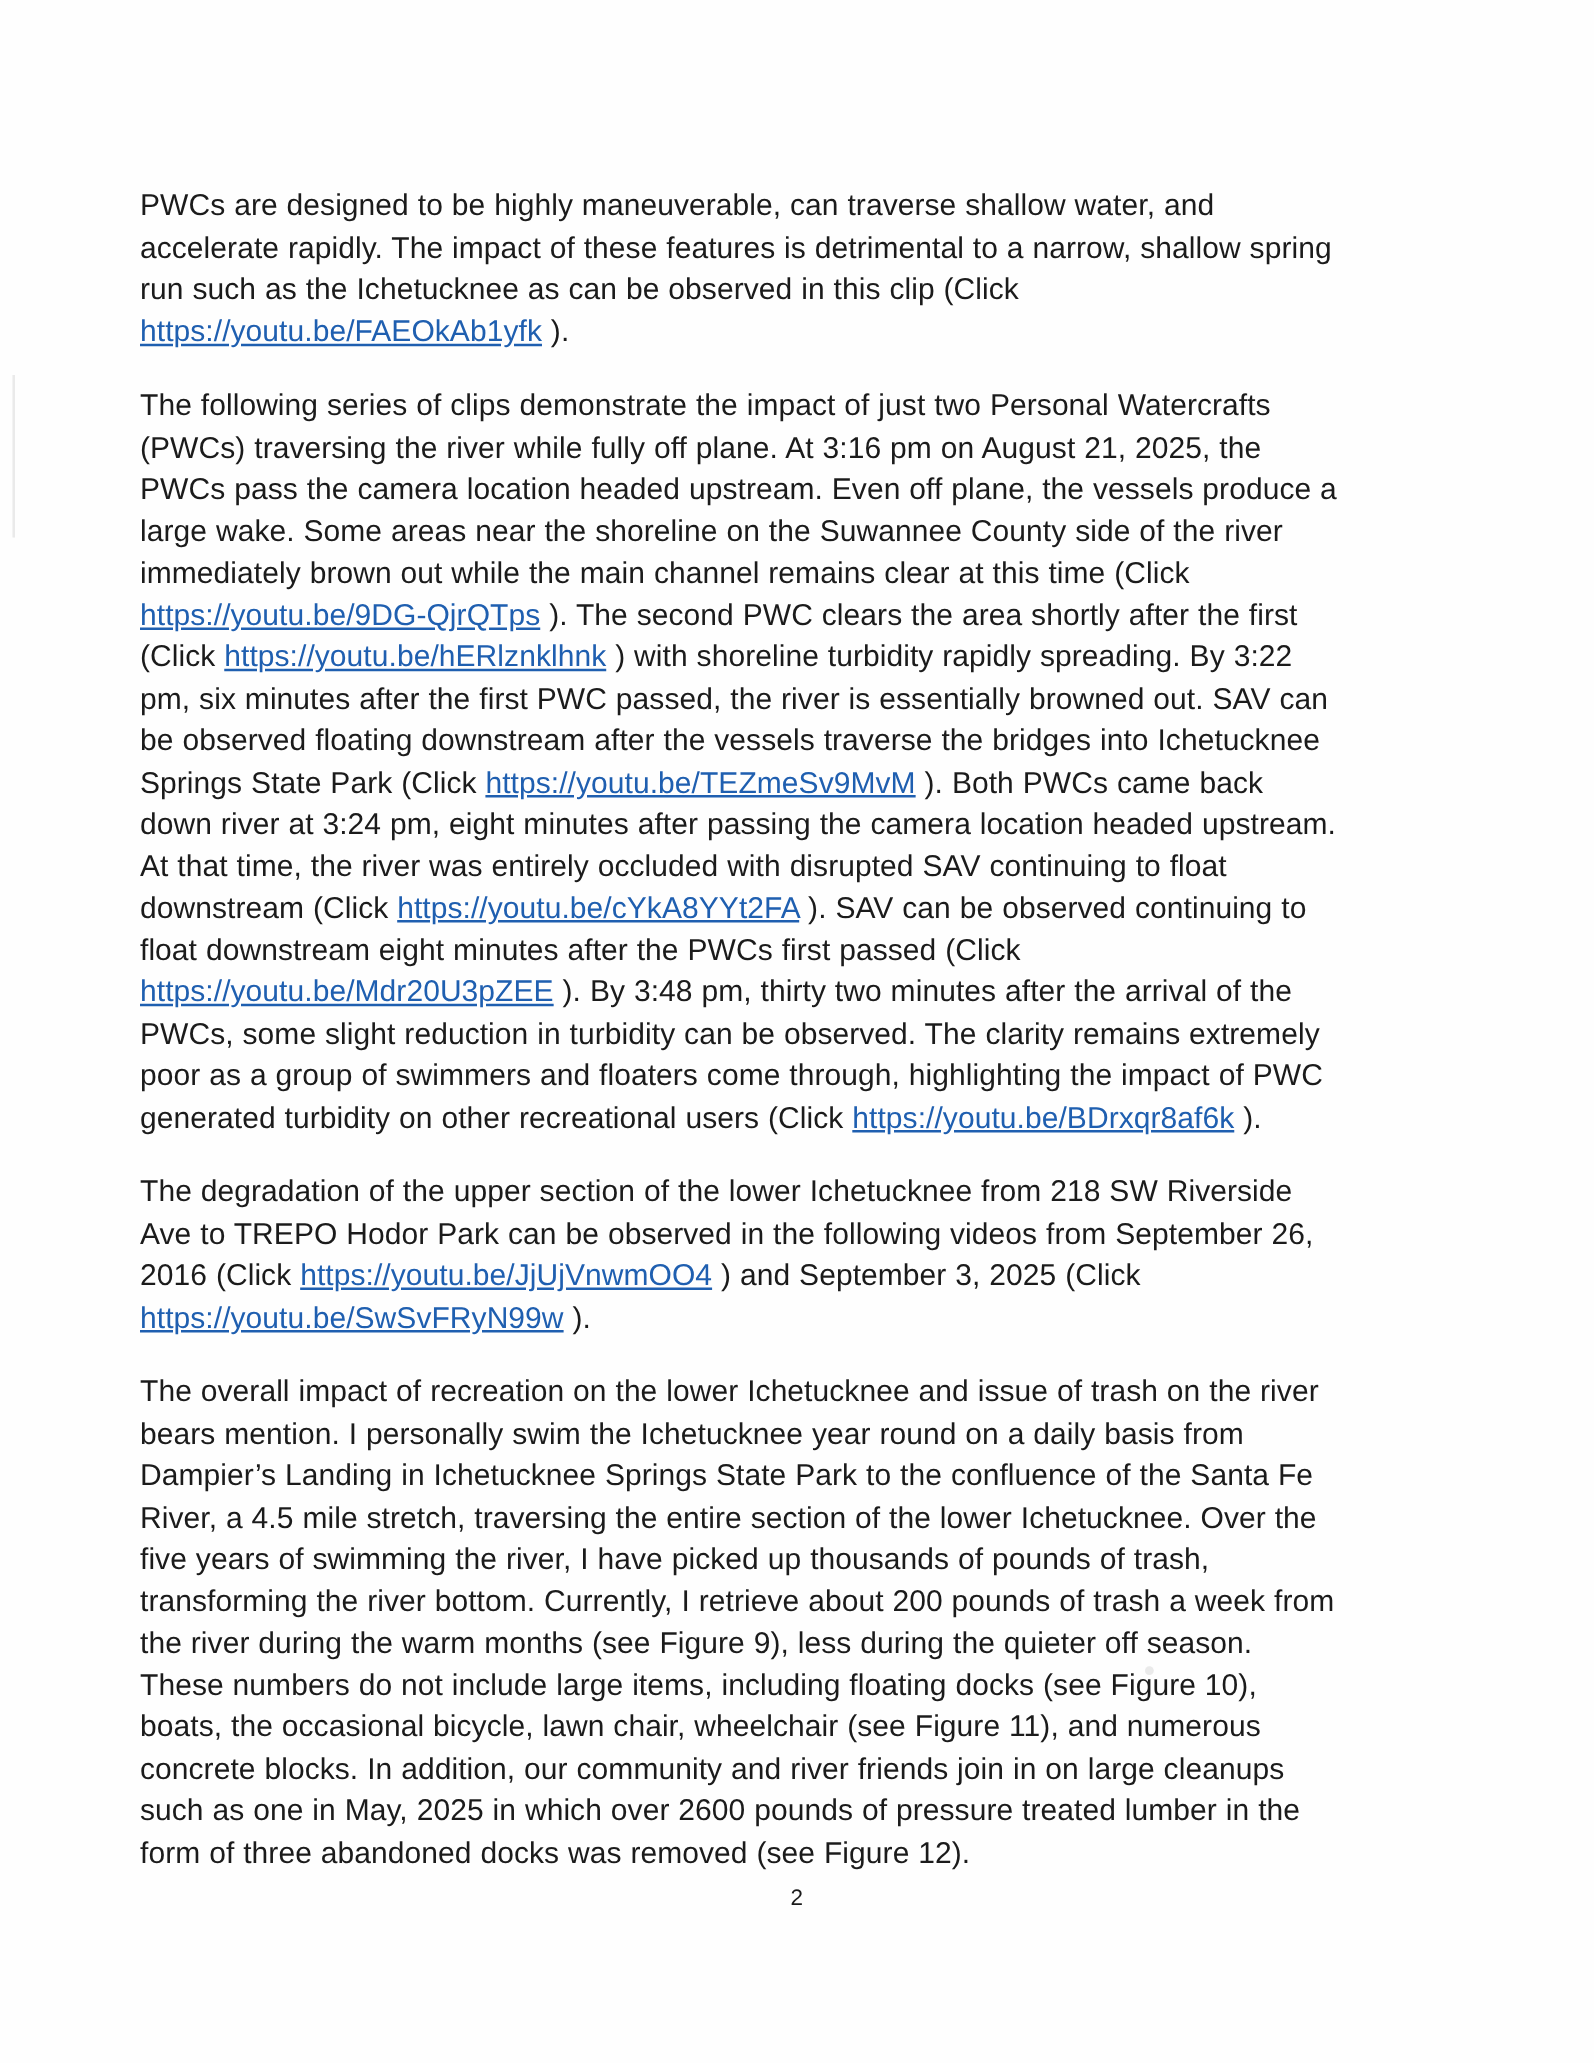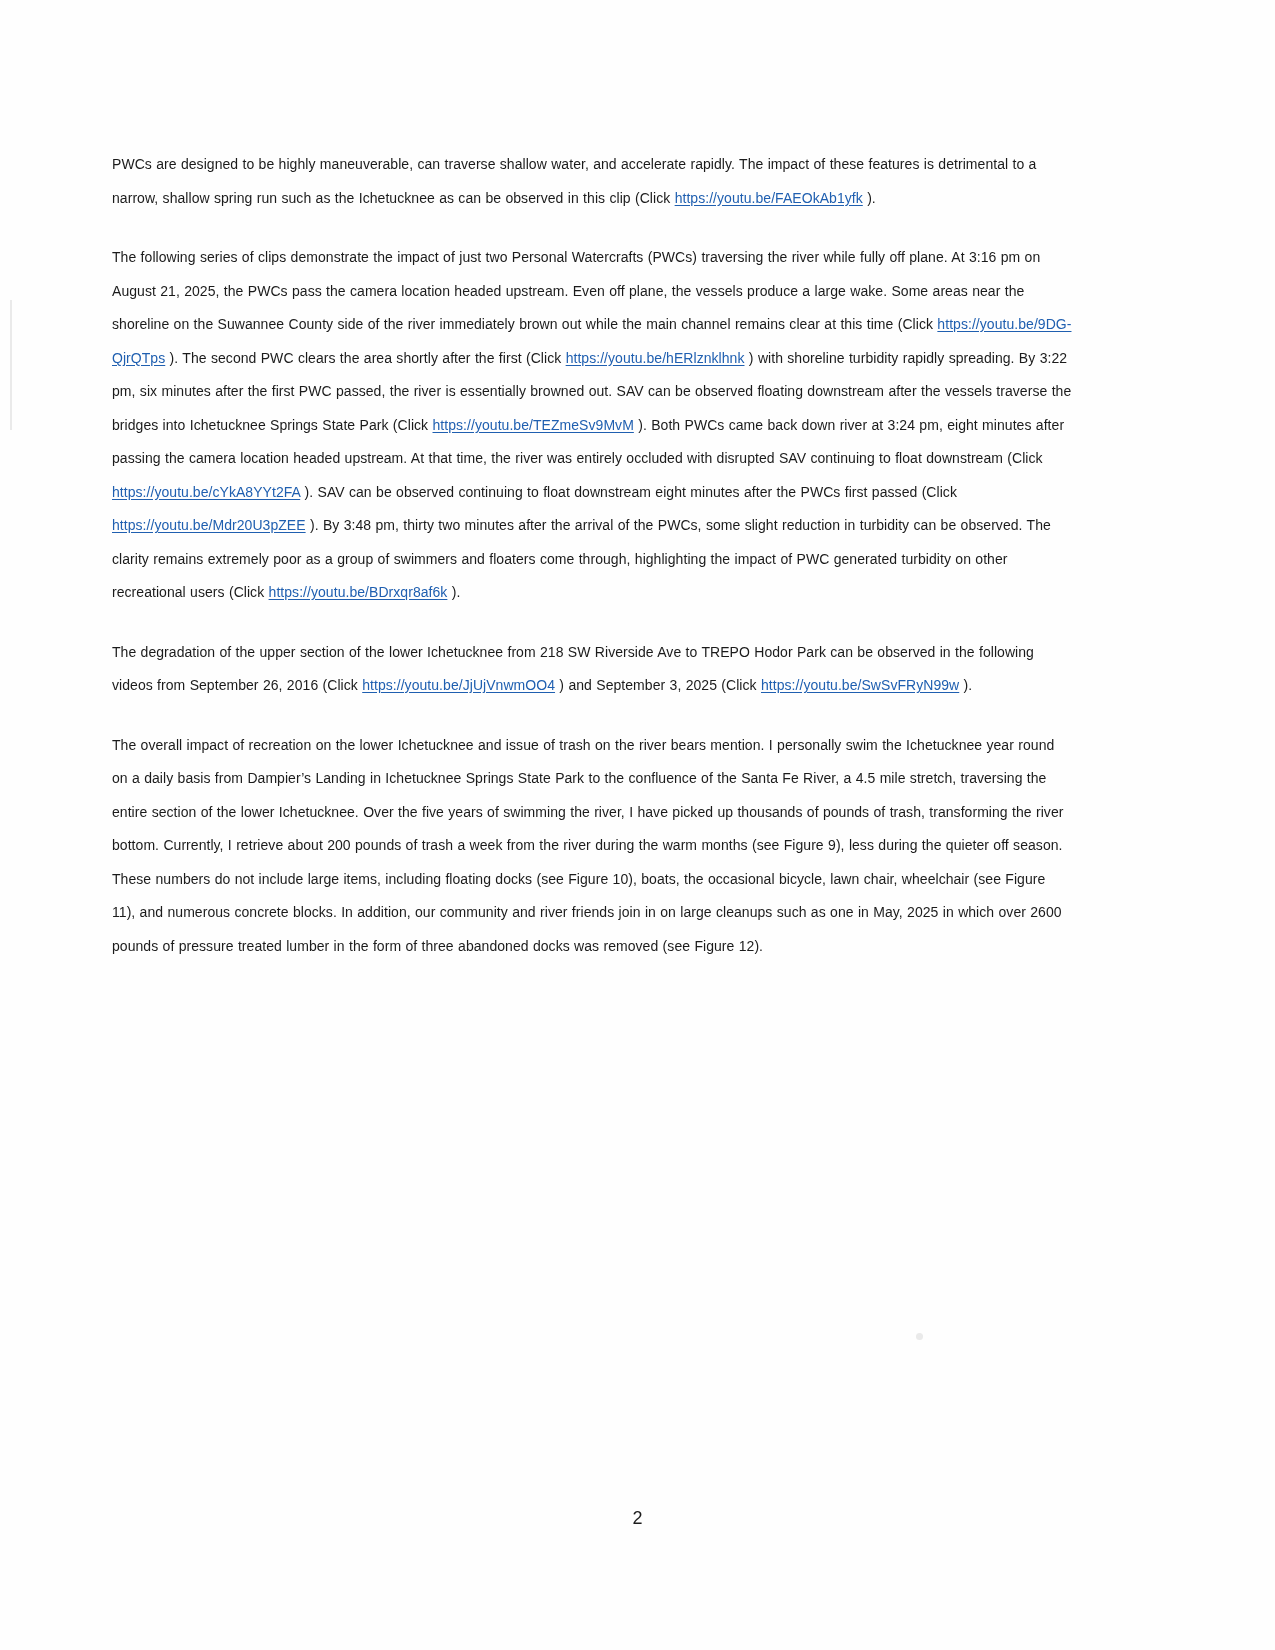--- a/index.html
+++ b/index.html
@@ -23,21 +23,21 @@
     background: #fefefe;
   }
   .content {
     position: absolute;
     left: 112px;
     top: 148px;
     width: 960px;
   }
   p.para {
     margin: 0 0 26px 0;
-    font-size: 14px;
+    font-size: 24px;
     line-height: 33.5px;
     color: #1b1b1b;
     text-align: left;
     letter-spacing: 0.05px;
     word-spacing: 0.4px;
   }
   a.link {
     color: #1f5fb0;
     text-decoration: underline;
     text-underline-offset: 2px;

